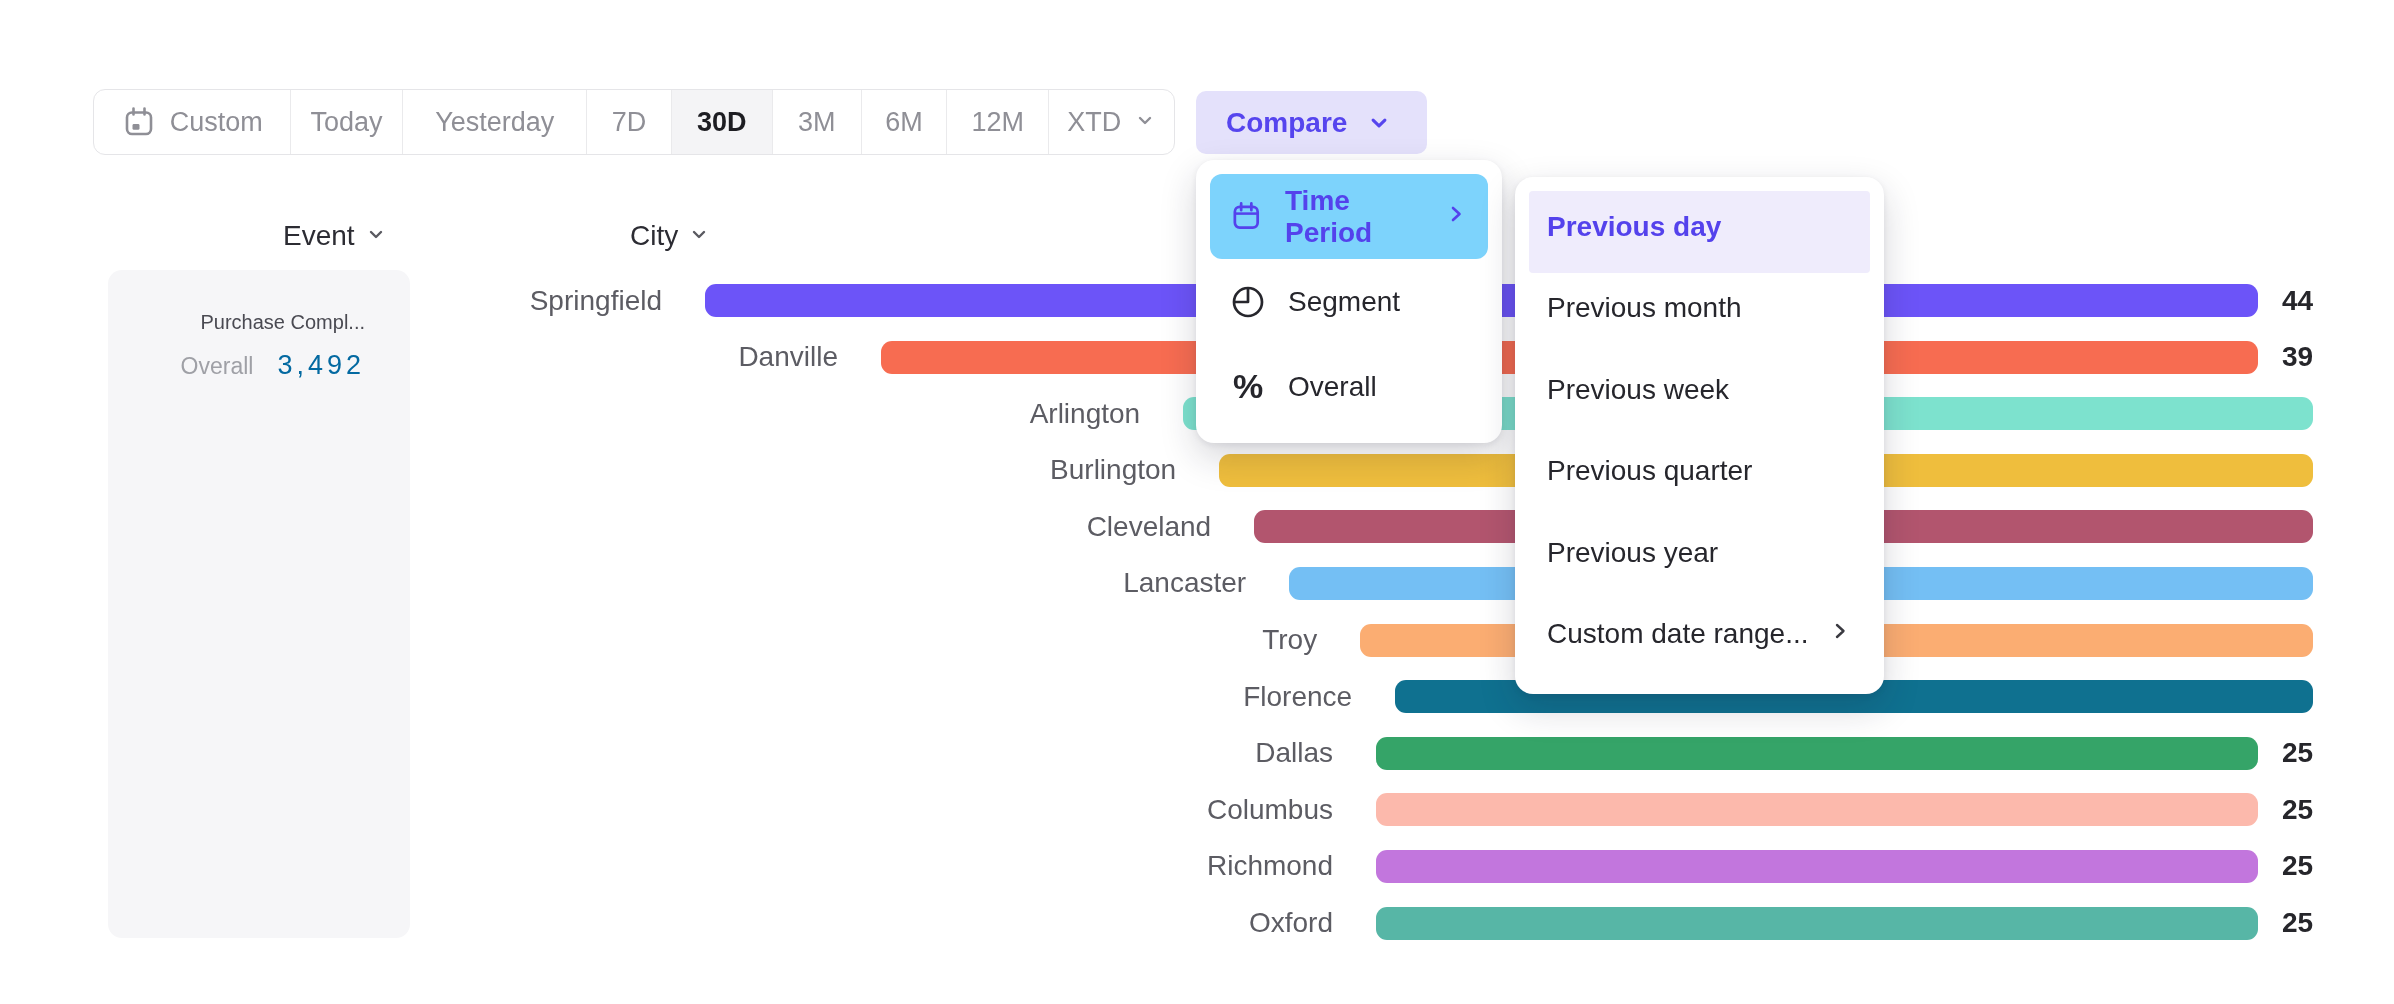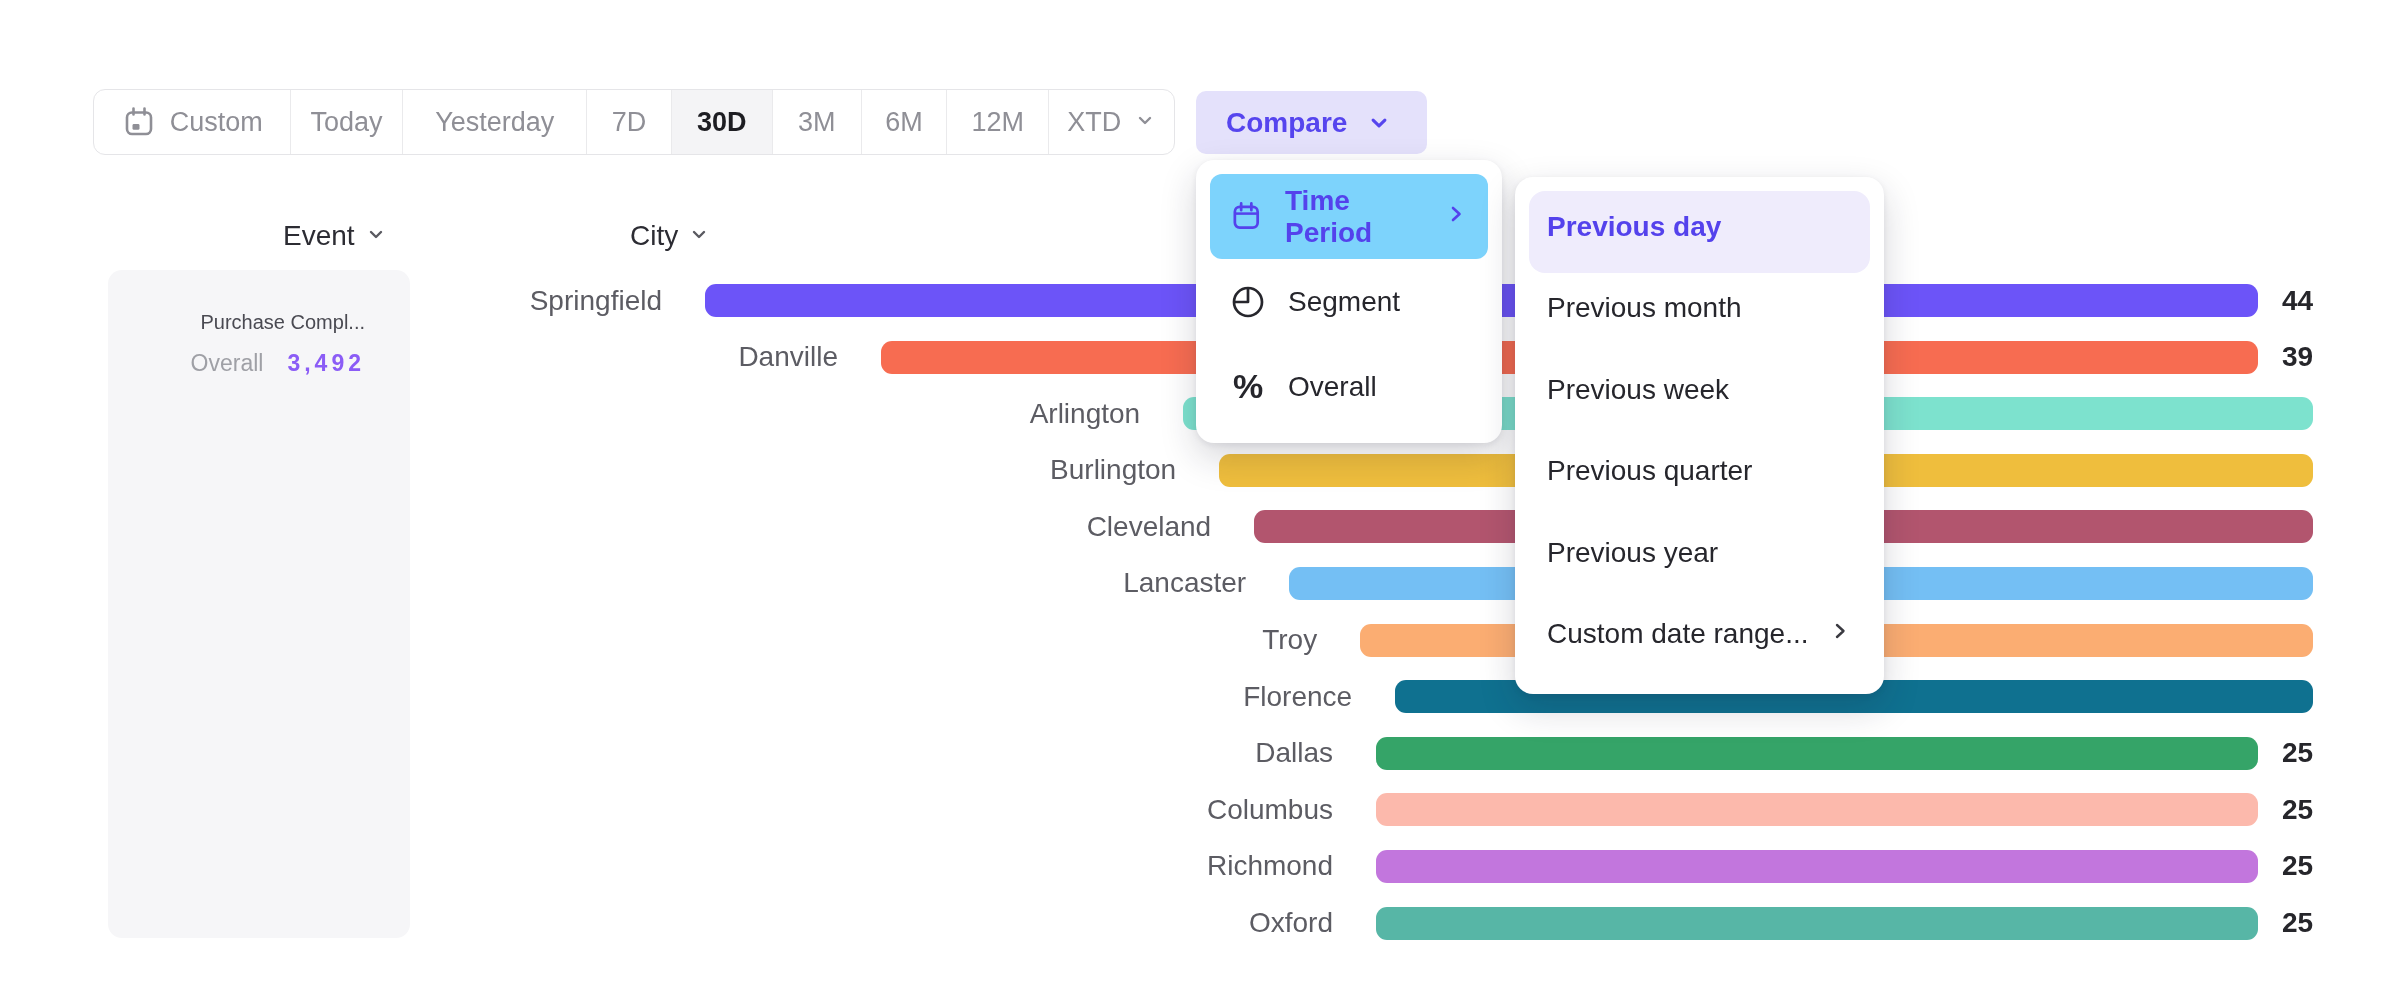--- a/index.html
+++ b/index.html
@@ -27,21 +27,21 @@
   #event-header { left:283px; }
   #city-header  { left:630px; }
 
   
   .event-card { position:absolute; left:108px; top:270px; width:302px; height:668px;
     background:#F6F6F8; border-radius:14px; padding:40px 45px 0 20px;
     display:flex; flex-direction:column; align-items:flex-end; cursor:pointer; }
   .event-card .title { font-size:20px; color:#4A4A52; line-height:1.2; text-align:right; }
   .event-card .overall-line { margin-top:16px; display:flex; align-items:baseline; gap:24px; }
   .event-card .overall-label { font-size:23px; color:#9FA0A6; }
-  .event-card .overall-value { font-size:23px; color:#8b5cf6; letter-spacing:4px; font-weight:700; }
+  .event-card .overall-value { font-size:27px; color:#0369a1; letter-spacing:4px; font-weight:400; }
 
   
   .rows { position:absolute; left:0; top:284px; display:flex; flex-direction:column; row-gap:23.6px;align-items:flex-end; }
   .bar-row { display:flex; align-items:center; height:33px; }
   .bar-row .city { width:705px; padding-right:43px; text-align:right; font-size:28px; color:#5C5C63; }
   .bar-row .bar { height:33px; border-radius:11px; flex:0 0 auto; }
   .bar-row .val { margin-left:24px; font-size:28px; font-weight:700; color:#26262B; }
 
   
   .menu { position:absolute; background:#fff; border-radius:18px; padding:14px;
@@ -51,21 +51,21 @@
   #compare-menu .menu-item { flex:1; display:flex; align-items:center; gap:22px;
     padding:0 20px; border-radius:12px; font-size:28px; font-weight:500; color:#26262C; cursor:pointer; }
   #compare-menu .menu-item.active { background:#7dd3fc; color:#5442EC; font-weight:600; }
   .menu-item .spacer { flex:1; }
   .icon-slot { display:flex; align-items:center; justify-content:center; width:36px; }
   .pct { font-size:34px; font-weight:600; color:#26262C; }
 
   #period-menu { left:1515px; top:177px; width:369px; height:517px;
     display:flex; flex-direction:column; z-index:11; }
   #period-menu .menu-item { flex:1; display:flex; align-items:center;
-    padding:0 18px 10px 18px; border-radius:16px; font-size:28px; color:#26262C; cursor:pointer; }
+    padding:0 18px 10px 18px; border-radius:4px; font-size:28px; color:#26262C; cursor:pointer; }
   #period-menu .menu-item.active { background:#EFECFC; color:#5442EC; font-weight:600; }
 </style>
 </head>
 <body>
 
 <div id="stage">
 
   <div class="date-toolbar">
       <div class="date-cell" style="width: 197px;">
     <span class="icon-slot icon-here">

